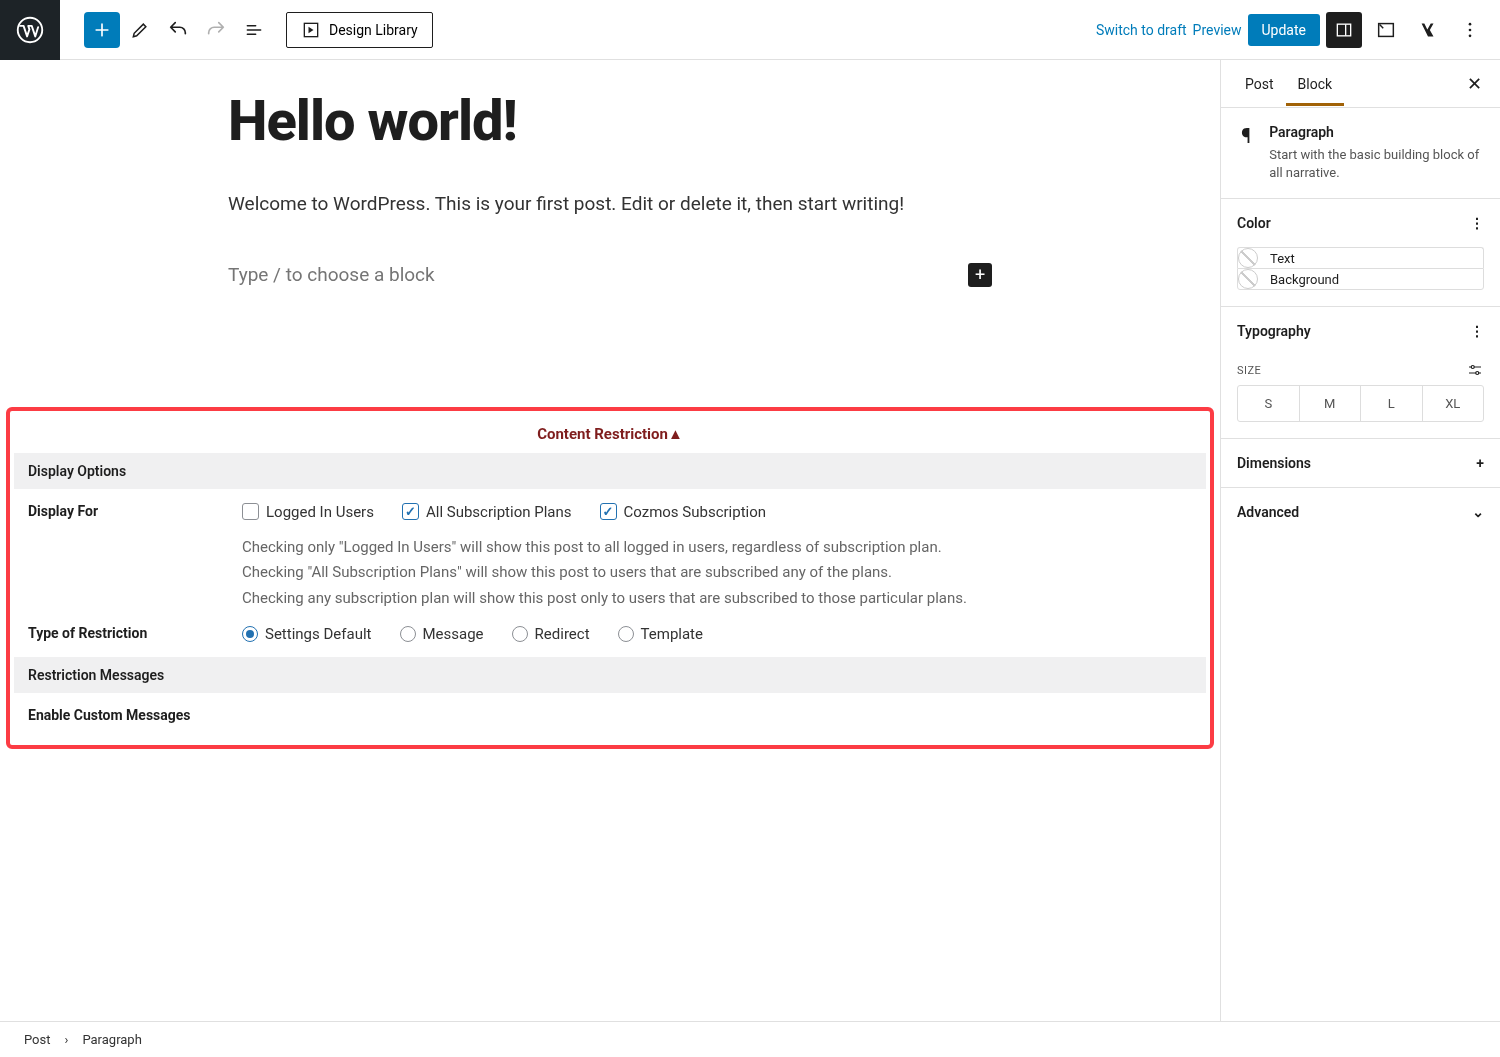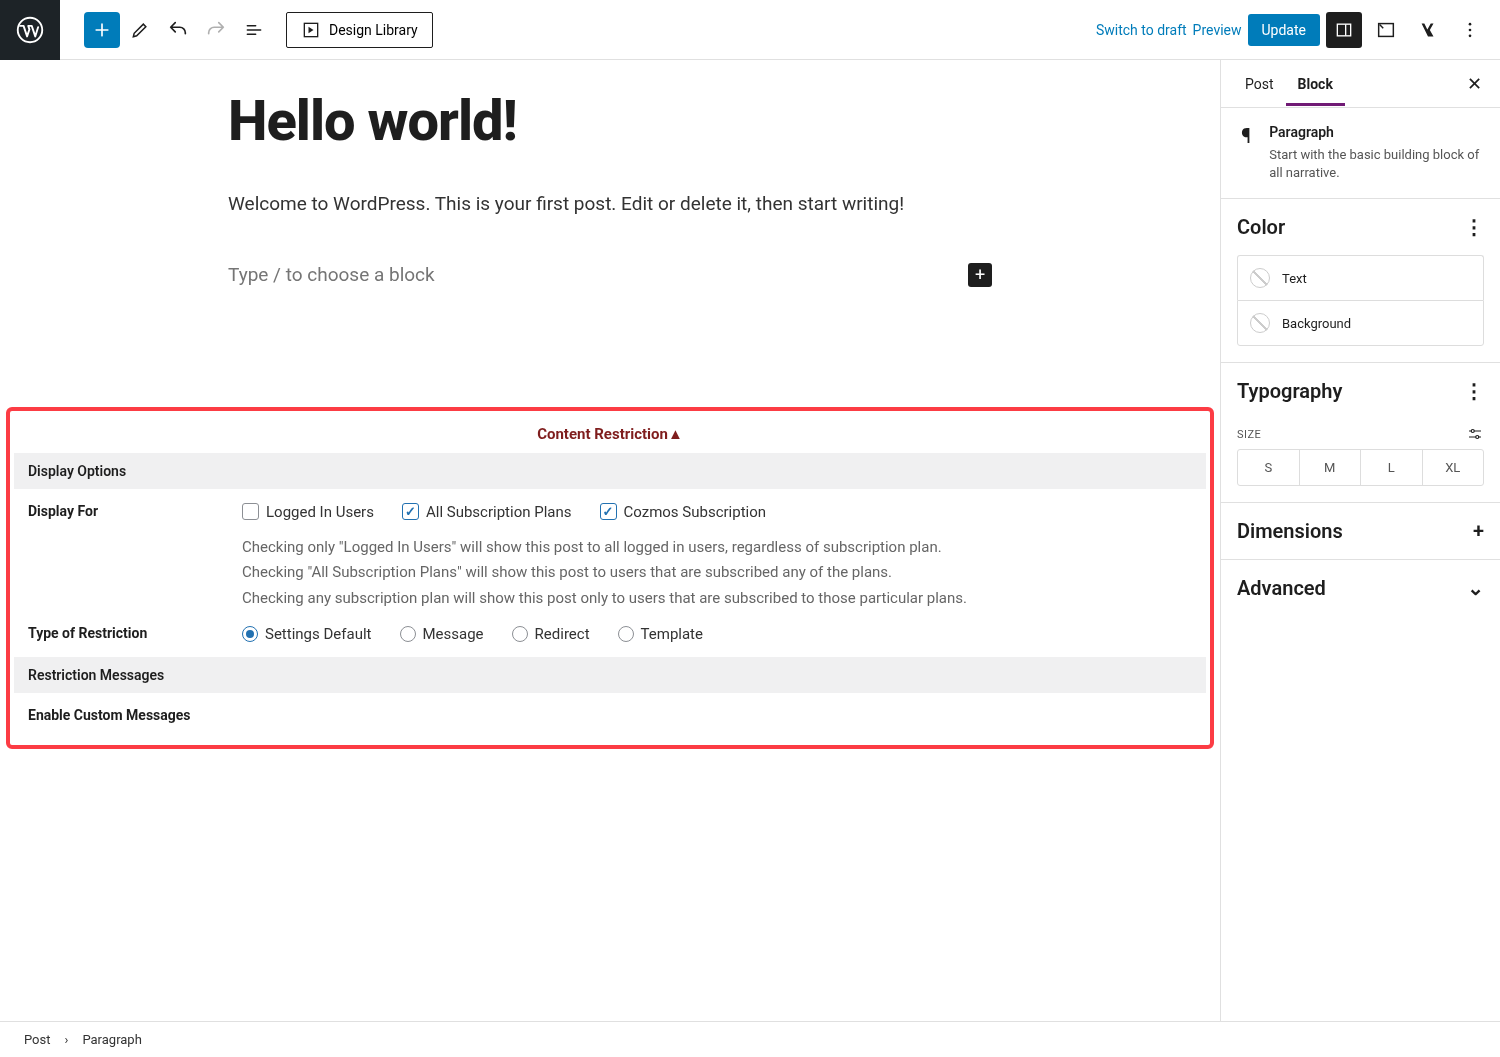--- a/index.html
+++ b/index.html
@@ -48,30 +48,30 @@
 .check{width:17px;height:17px;border:1.5px solid #8c8f94;border-radius:3px;display:inline-flex;align-items:center;justify-content:center}
 .check.on{border-color:#2271b1;color:#2271b1}
 .check.on::after{content:"✓";font-size:13px;font-weight:700;line-height:1}
 .help{color:#666;font-size:15px;line-height:1.7;padding-top:14px}
 .mb-row.pad-bottom{padding-bottom:18px}
 
 
 .sidebar{width:280px;border-left:1px solid #e0e0e0;display:flex;flex-direction:column;font-size:13px;color:#1e1e1e}
 .sb-tabs{display:flex;align-items:center;border-bottom:1px solid #e0e0e0;padding:0 12px;height:48px;position:relative}
 .sb-tab{padding:14px 12px;cursor:pointer;font-size:14px}
-.sb-tab.active{font-weight:700;border-bottom:3px solid #701a75;padding-bottom:11px}
+.sb-tab.active{font-weight:400;border-bottom:3px solid #a16207;padding-bottom:11px}
 .sb-close{margin-left:auto;cursor:pointer;font-size:18px;padding:6px}
 .sb-block-intro{display:flex;gap:14px;padding:16px}
 .sb-block-ico{font-size:20px;width:24px;text-align:center}
 .sb-block-title{font-weight:600;font-size:14px;margin-bottom:6px}
 .sb-block-desc{font-size:13px;color:#555;line-height:1.4}
 .sb-panel{border-top:1px solid #e0e0e0}
-.sb-panel-head{display:flex;align-items:center;justify-content:space-between;padding:16px;font-weight:600;font-size:20px;cursor:pointer}
+.sb-panel-head{display:flex;align-items:center;justify-content:space-between;padding:16px;font-weight:600;font-size:14px;cursor:pointer}
 .sb-panel-body{padding:0 16px 16px}
-.color-item{display:flex;align-items:center;gap:12px;padding:12px;border:1px solid #ddd;font-size:13px;cursor:pointer}
+.color-item{display:flex;align-items:center;gap:12px;border:1px solid #ddd;font-size:13px;cursor:pointer}
 .color-item:first-child{border-bottom:none;border-radius:3px 3px 0 0}
 .color-item:last-child{border-radius:0 0 3px 3px}
 .swatch{width:20px;height:20px;border-radius:50%;border:1px solid #ccc;position:relative}
 .swatch::after{content:"";position:absolute;inset:-1px;border-radius:50%;background:linear-gradient(45deg,transparent 46%,#ccc 46%,#ccc 54%,transparent 54%)}
 .size-label{font-size:11px;text-transform:uppercase;letter-spacing:.5px;color:#555;padding:6px 0;display:flex;justify-content:space-between;align-items:center}
 .size-grid{display:flex;border:1px solid #ddd;border-radius:3px;overflow:hidden}
 .size-opt{flex:1;padding:10px 0;text-align:center;font-size:13px;border-right:1px solid #ddd;cursor:pointer;color:#555}
 .size-opt:last-child{border-right:none}
 
 

